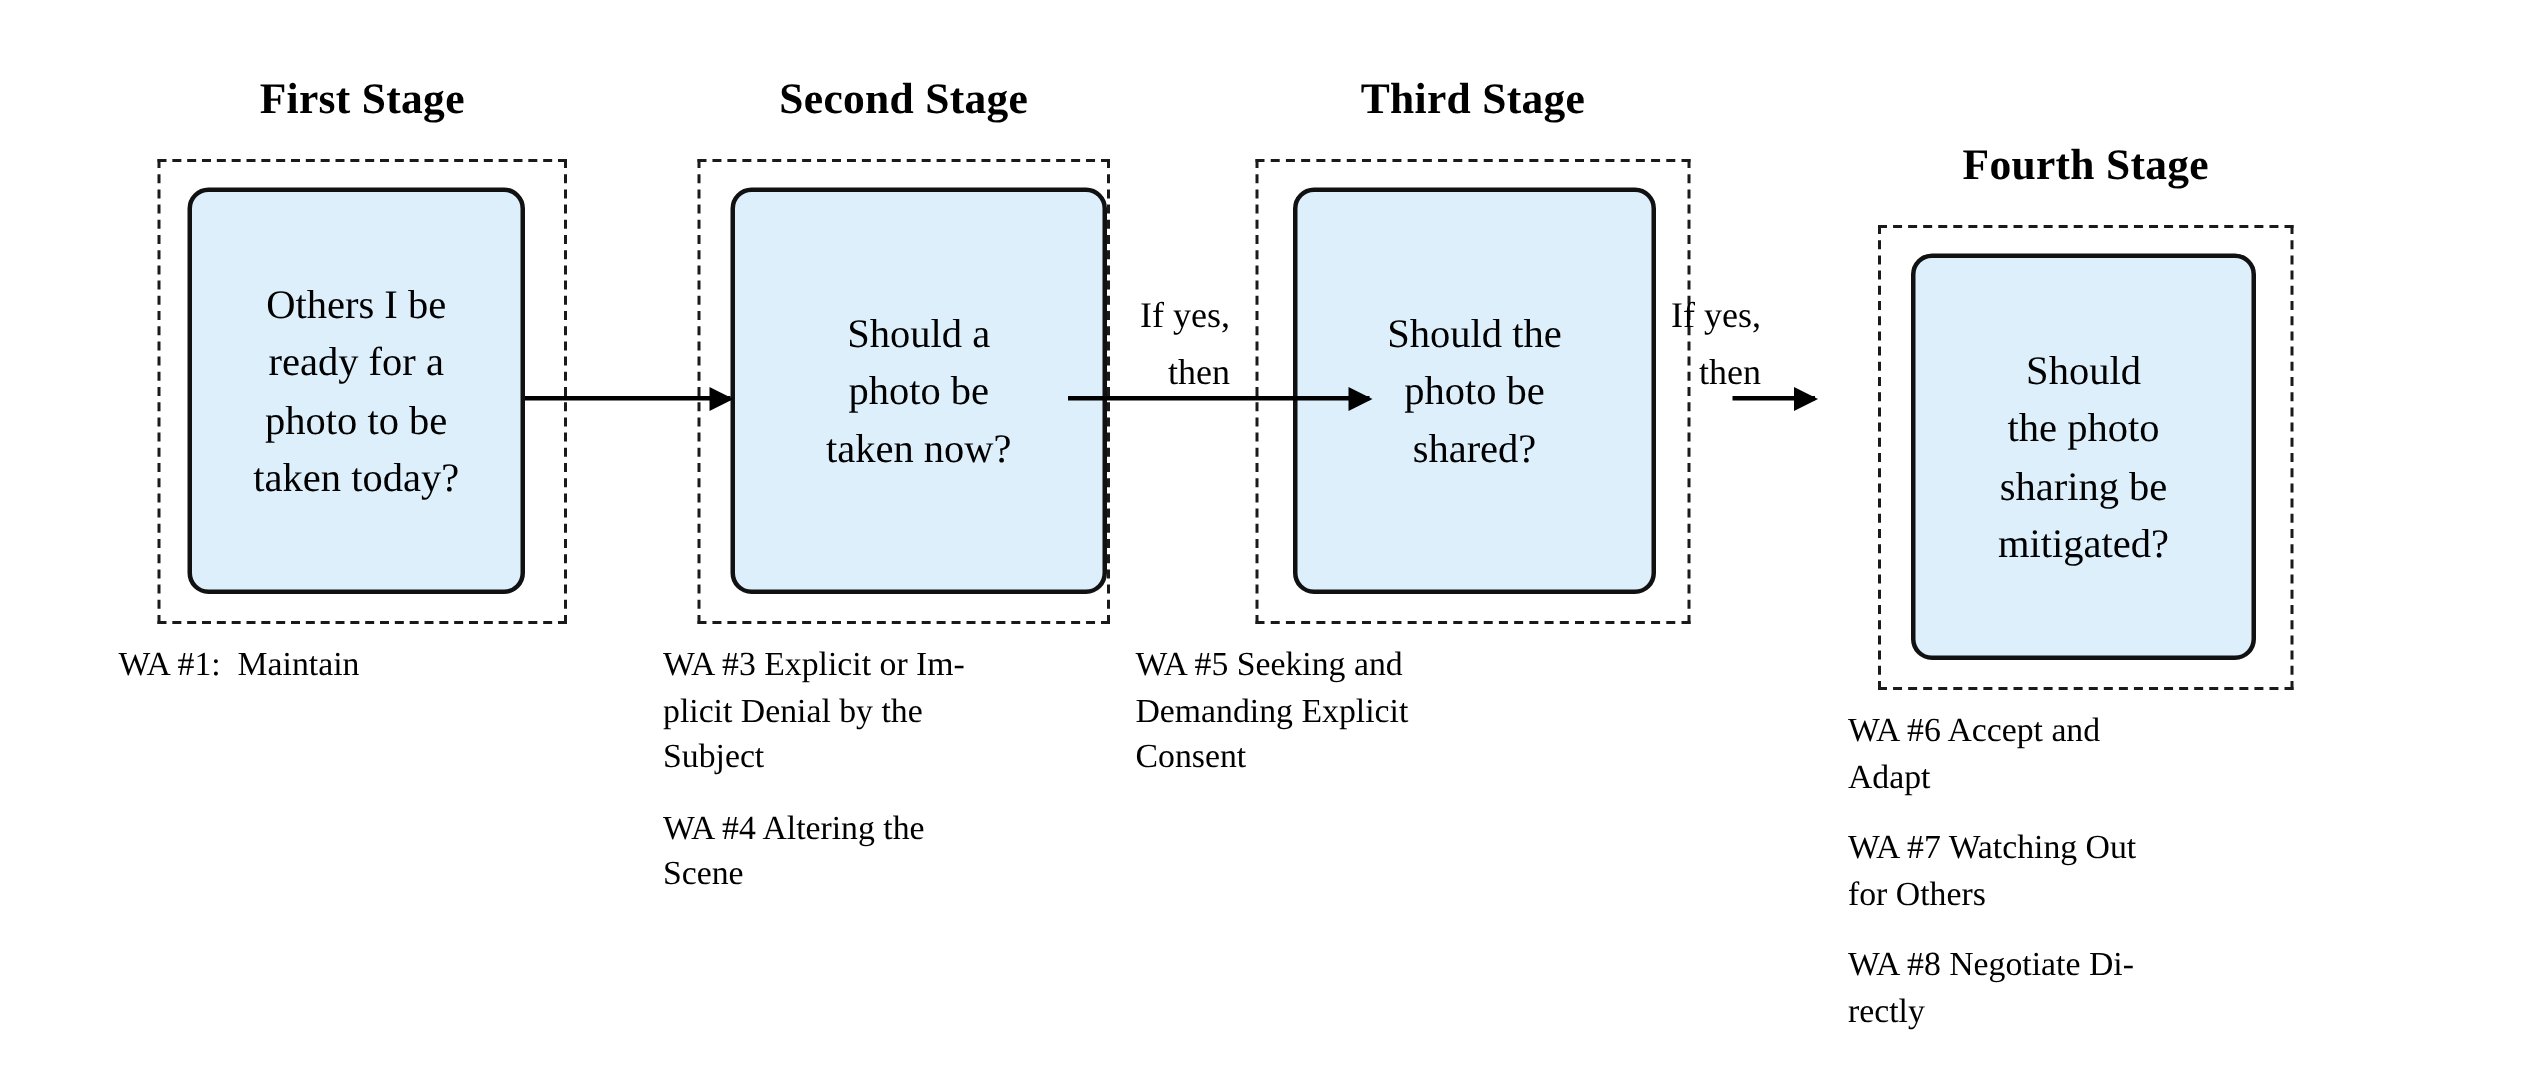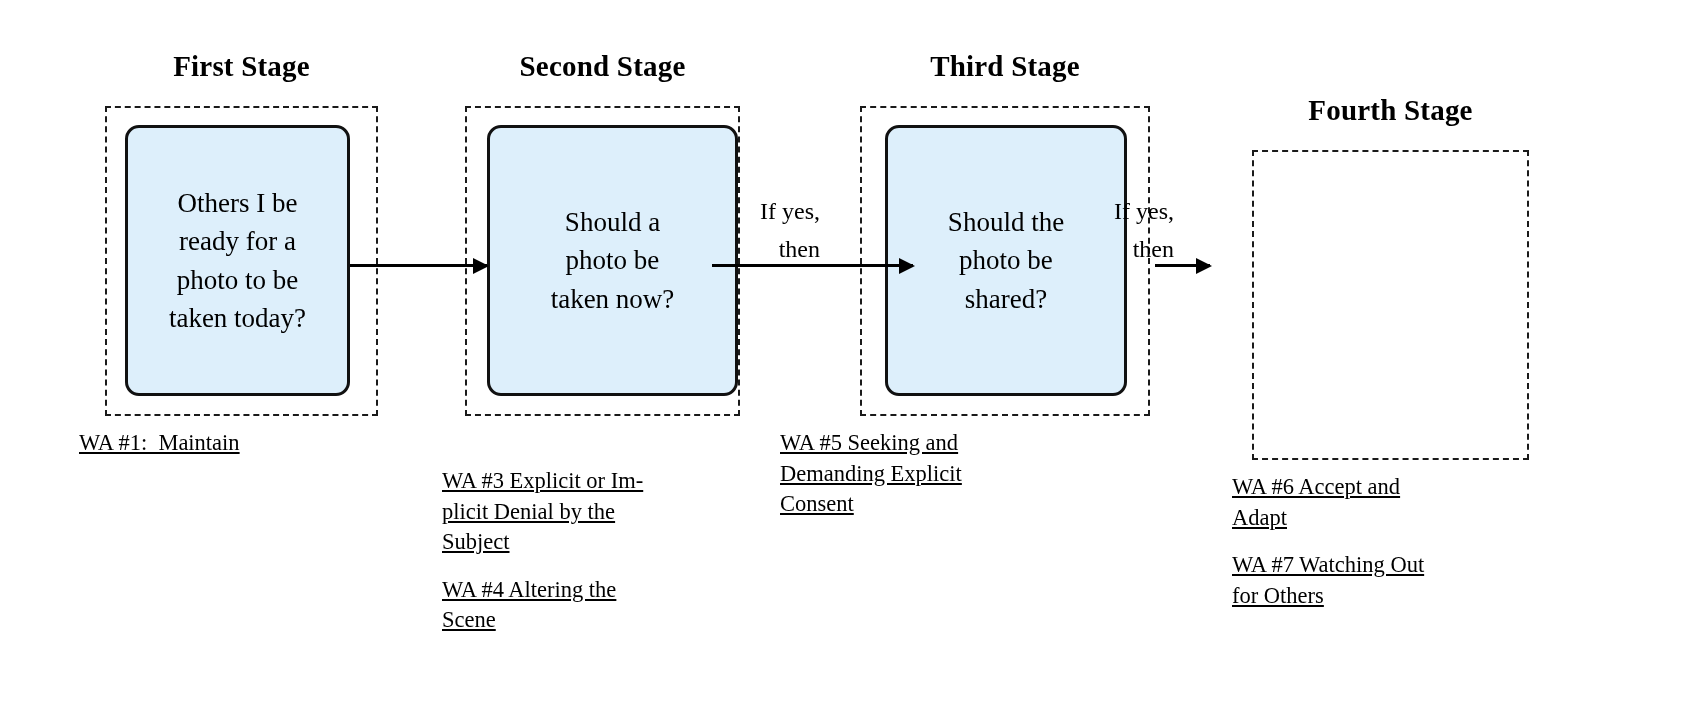--- a/index.html
+++ b/index.html
@@ -98,21 +98,20 @@
     text-align: right;
     font-size: 24px;
     line-height: 1.6;
     white-space: nowrap;
   }
 
   
   .wa-block {
     position: absolute;
     top: 428px;
-    text-decoration: underline;
   }
   .wa-item {
     font-size: 22.5px;
     line-height: 1.36;
     margin-bottom: 17px;
     text-align: justify;
   }
   .wa-item:last-child { margin-bottom: 0; }
   .wa-line { display: block; white-space: pre-wrap; }
 </style>
@@ -142,34 +141,34 @@
   <div class="stage-col" style="left:465px; width:275px;">
     <div class="stage-title">Second Stage</div>
     <div class="stage-dashed" style="left:0px; width:275px;"></div>
     <div class="question-node" style="left:22px; width:251px;">
       <div class="q-text">
         <span>Should a</span><br>
         <span>photo be</span><br>
         <span>taken now?</span>
       </div>
     </div>
-    <div class="wa-block" style="left:-23px; width:298px;margin-top:38px;">
+    <div class="wa-block" style="left:-23px; width:298px;">
       <div class="wa-item">
         <span class="wa-line">WA #3 Explicit or Im-</span>
         <span class="wa-line">plicit Denial by the</span>
         <span class="wa-line">Subject</span>
       </div>
       <div class="wa-item">
         <span class="wa-line">WA #4 Altering the</span>
         <span class="wa-line">Scene</span>
       </div>
     </div>
   </div>
 
-  <div class="stage-col" style="left:860px; width:290px;">
+  <div class="stage-col" style="left:837px; width:290px;">
     <div class="stage-title">Third Stage</div>
     <div class="stage-dashed" style="left:0px; width:290px;"></div>
     <div class="question-node" style="left:25px; width:242px;">
       <div class="q-text">
         <span>Should the</span><br>
         <span>photo be</span><br>
         <span>shared?</span>
       </div>
     </div>
     <div class="wa-block" style="left:-80px; width:298px;">
@@ -177,28 +176,40 @@
         <span class="wa-line">WA #5 Seeking and</span>
         <span class="wa-line">Demanding Explicit</span>
         <span class="wa-line">Consent</span>
       </div>
     </div>
   </div>
 
   <div class="stage-col" style="left:1252px; width:277px;margin-top:44px;">
     <div class="stage-title">Fourth Stage</div>
     <div class="stage-dashed" style="left:0px; width:277px;"></div>
+    <div class="question-node" style="left:22px; width:230px;">
+      <div class="q-text">
+        <span>Should</span><br>
+        <span>the photo</span><br>
+        <span>sharing be</span><br>
+        <span>mitigated?</span>
+      </div>
+    </div>
     <div class="wa-block" style="left:-20px; width:290px;">
       <div class="wa-item">
         <span class="wa-line">WA #6 Accept and</span>
         <span class="wa-line">Adapt</span>
       </div>
       <div class="wa-item">
         <span class="wa-line">WA #7 Watching Out</span>
         <span class="wa-line">for Others</span>
+      </div>
+      <div class="wa-item">
+        <span class="wa-line">WA #8 Negotiate Di-</span>
+        <span class="wa-line">rectly</span>
       </div>
     </div>
   </div>
 
   <div class="arrow" style="left:350px; width:137px;"></div>
 
   <div class="arrow" style="left:712px; width:201px;"></div>
   <div class="arrow-label" style="left:735px; top:192px; width:85px;">
     <div>If yes,</div>
     <div>then</div>

